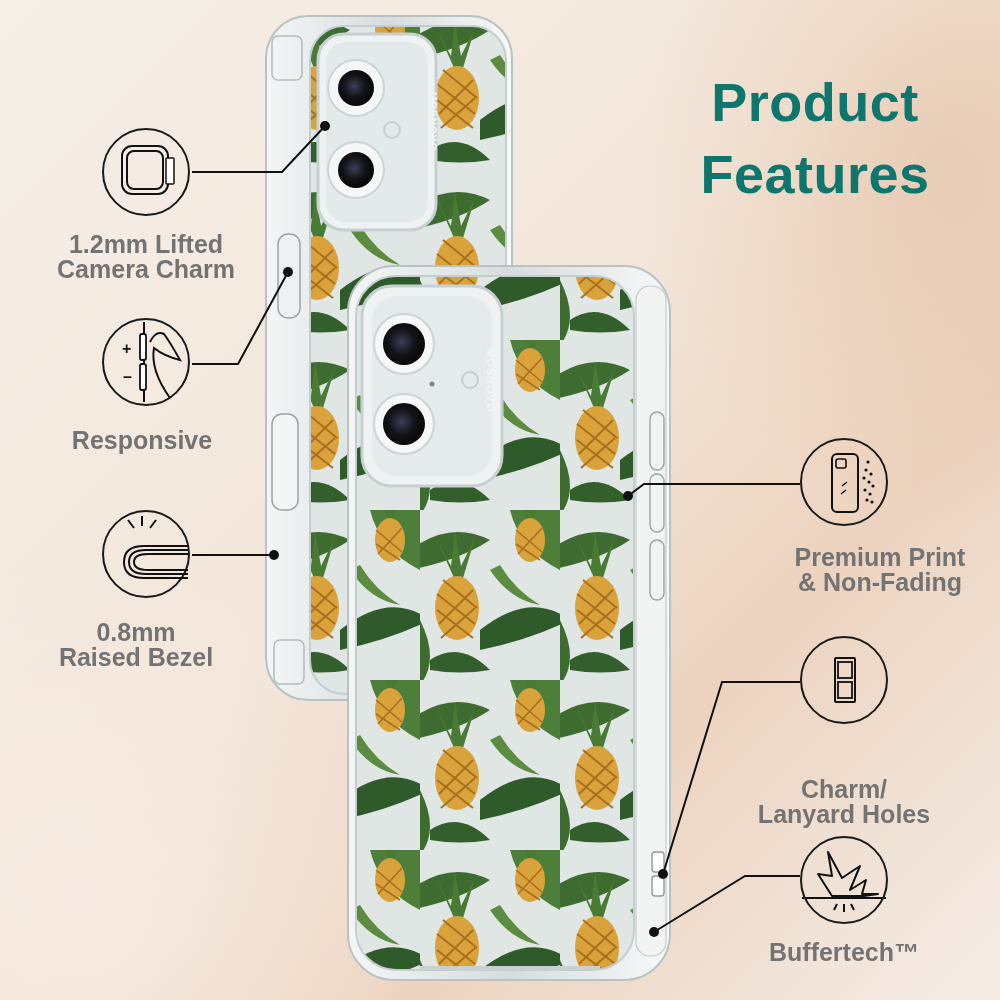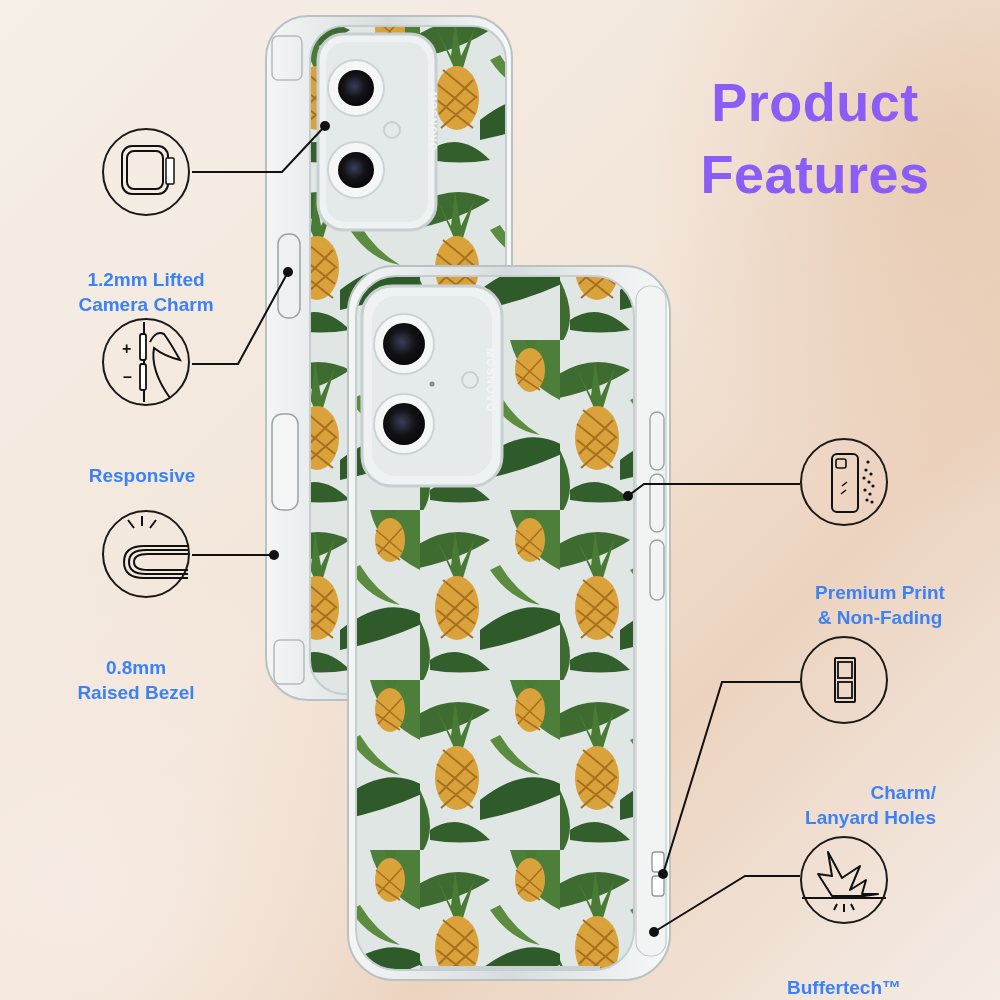--- a/index.html
+++ b/index.html
@@ -3,22 +3,22 @@
 <meta charset="utf-8">
 <style>
   html,body{margin:0;padding:0;}
   body{width:1000px;height:1000px;overflow:hidden;position:relative;
     font-family:"Liberation Sans",sans-serif;
     background:linear-gradient(135deg,#f5efe8 0%,#f3e6da 45%,#ecd3bf 70%,#f1e3d8 88%,#f5ece6 100%);}
   .bg-glow{position:absolute;left:0;top:0;width:1000px;height:1000px;
     background:radial-gradient(ellipse 420px 520px at 940px 160px,rgba(226,190,160,0.55),rgba(226,190,160,0) 70%),
                radial-gradient(ellipse 500px 500px at 80px 900px,rgba(247,236,228,0.9),rgba(247,236,228,0) 70%);}
   .title{position:absolute;left:660px;top:66px;width:310px;text-align:center;
-    font-weight:bold;font-size:54px;line-height:72px;color:#8b5cf6;letter-spacing:0.5px;}
-  .feature{position:absolute;text-align:center;font-weight:bold;font-size:19px;line-height:25px;color:#3b82f6;margin-top:35px;}
+    font-weight:bold;font-size:54px;line-height:72px;color:#0f766e;letter-spacing:0.5px;}
+  .feature{position:absolute;text-align:center;font-weight:bold;font-size:25px;line-height:25px;color:#737373;}
   .icon-circle{position:absolute;width:88px;height:88px;border:2px solid #1a1a1a;border-radius:50%;box-sizing:border-box;background:transparent;}
   .icon-circle svg{position:absolute;left:0;top:0;width:84px;height:84px;}
   svg.overlay{position:absolute;left:0;top:0;width:1000px;height:1000px;pointer-events:none;}
 </style>
 </head>
 <body>
 
 <div class="bg-glow"></div>
 
 <svg class="overlay" viewBox="0 0 1000 1000">
@@ -186,21 +186,21 @@
   <div>&amp; Non-Fading</div>
 </div>
 
 <div class="icon-circle" style="left:800px;top:636px;">
   <svg viewBox="0 0 84 84">
     <rect x="33" y="20" width="20" height="44" rx="1" fill="none" stroke="#111" stroke-width="2"></rect>
     <rect x="36" y="24" width="14" height="16" fill="none" stroke="#111" stroke-width="1.8"></rect>
     <rect x="36" y="44" width="14" height="16" fill="none" stroke="#111" stroke-width="1.8"></rect>
   </svg>
 </div>
-<div class="feature" style="left:752px;top:745px;width:184px;text-align:right;">
+<div class="feature" style="left:752px;top:777px;width:184px;">
   <div>Charm/</div>
   <div>Lanyard Holes</div>
 </div>
 
 <div class="icon-circle" style="left:800px;top:836px;">
   <svg viewBox="0 0 84 84">
     <path d="M0 60 L84 60" stroke="#111" stroke-width="2"></path>
     <path d="M16 36 L30 38 L26 14 L40 40 L58 28 L48 52 L64 42 L60 56 L76 56 L62 58 L30 58 Z" fill="none" stroke="#111" stroke-width="2" stroke-linejoin="round"></path>
     <path d="M32 72 L35 66 M42 74 L42 66 M52 72 L49 66" stroke="#111" stroke-width="2"></path>
   </svg>

